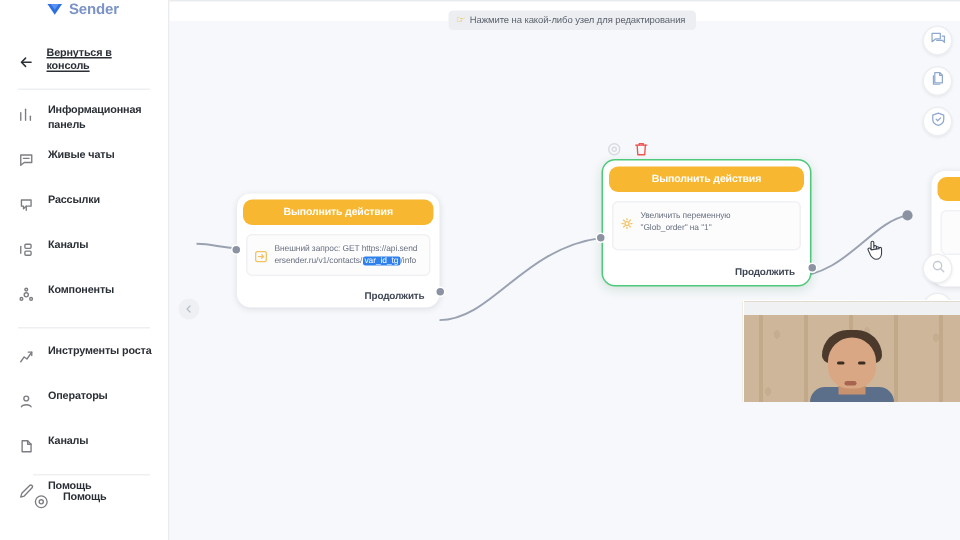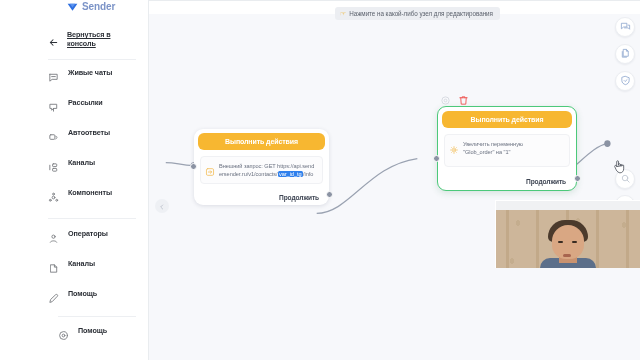--- a/index.html
+++ b/index.html
@@ -2,21 +2,21 @@
 <html lang="ru"><head>
 <meta charset="utf-8">
 <style>
   * { box-sizing: border-box; margin: 0; padding: 0; }
   html, body {
     width: 640px; height: 360px;
     overflow: hidden;
     font-family: "Liberation Sans", sans-serif;
     background: #ffffff;
   }
-  #app { position: relative; width: 640px; height: 268px; display: flex; padding-left: 36px; }
+  #app { position: relative; width: 640px; height: 268px; display: flex; }
 
   
   .sidebar {
     width: 113px; height: 360px;
     background: #ffffff;
     border-right: 1px solid #e9ecef;
     position: relative;
     flex: 0 0 113px;
     overflow: hidden;
   }
@@ -206,20 +206,30 @@
             <path d="M11 6 L5 12 L11 18"></path>
         </svg>
       </span>
       <span class="lbl">Вернуться в консоль</span>
     </div>
 
     <div class="sb-divider"></div>
 
     <nav class="nav">
 
+      <div class="nav-item">
+        <span class="ico">
+          <svg viewBox="0 0 24 24" width="11" height="11" fill="none" stroke="#2b2f36" stroke-width="2" stroke-linecap="round">
+            <path d="M4 20V9"></path>
+              <path d="M11 20V4"></path>
+              <path d="M18 20v-6"></path>
+          </svg>
+        </span>
+        <span class="lbl">Информационная панель</span>
+      </div>
 
       <div class="nav-item">
         <span class="ico">
           <svg viewBox="0 0 24 24" width="11" height="11" fill="none" stroke="#2b2f36" stroke-width="2" stroke-linecap="round" stroke-linejoin="round">
             <path d="M4 5h16v11H9l-5 4V5z"></path>
               <path d="M8 10h8"></path>
           </svg>
         </span>
         <span class="lbl">Живые чаты</span>
       </div>
@@ -227,29 +237,20 @@
       <div class="nav-item">
         <span class="ico">
           <svg viewBox="0 0 24 24" width="11" height="11" fill="none" stroke="#2b2f36" stroke-width="2" stroke-linecap="round" stroke-linejoin="round">
             <path d="M5 5h14v9H12l-4 4v-4H5z"></path>
               <path d="M12 14v6"></path>
           </svg>
         </span>
         <span class="lbl">Рассылки</span>
       </div>
 
-      <div class="nav-item">
-        <span class="ico">
-          <svg viewBox="0 0 24 24" width="11" height="11" fill="none" stroke="#2b2f36" stroke-width="2" stroke-linecap="round" stroke-linejoin="round">
-            <rect x="4" y="6" width="11" height="10" rx="2"></rect>
-              <path d="M17 9l3 3-3 3"></path>
-          </svg>
-        </span>
-        <span class="lbl">Автоответы</span>
-      </div>
 
       <div class="nav-item">
         <span class="ico">
           <svg viewBox="0 0 24 24" width="11" height="11" fill="none" stroke="#2b2f36" stroke-width="2" stroke-linecap="round" stroke-linejoin="round">
             <path d="M4 7v10"></path>
               <rect x="10" y="4" width="9" height="6" rx="1.5"></rect>
               <rect x="10" y="14" width="9" height="6" rx="1.5"></rect>
           </svg>
         </span>
         <span class="lbl">Каналы</span>
@@ -262,20 +263,29 @@
               <circle cx="12" cy="4.5" r="2"></circle>
               <circle cx="5" cy="18" r="2"></circle>
               <circle cx="19" cy="18" r="2"></circle>
           </svg>
         </span>
         <span class="lbl">Компоненты</span>
       </div>
 
       <div class="sb-divider" style="margin-bottom:10px"></div>
 
+      <div class="nav-item">
+        <span class="ico">
+          <svg viewBox="0 0 24 24" width="11" height="11" fill="none" stroke="#2b2f36" stroke-width="2" stroke-linecap="round" stroke-linejoin="round">
+            <path d="M4 20 L9 13 L13 16 L20 6"></path>
+              <path d="M20 11V6h-5"></path>
+          </svg>
+        </span>
+        <span class="lbl">Инструменты роста</span>
+      </div>
 
       <div class="nav-item">
         <span class="ico">
           <svg viewBox="0 0 24 24" width="11" height="11" fill="none" stroke="#2b2f36" stroke-width="2" stroke-linecap="round" stroke-linejoin="round">
             <circle cx="12" cy="8" r="3.5"></circle>
               <path d="M5 20c1.5-4 12.5-4 14 0"></path>
           </svg>
         </span>
         <span class="lbl">Операторы</span>
       </div>

